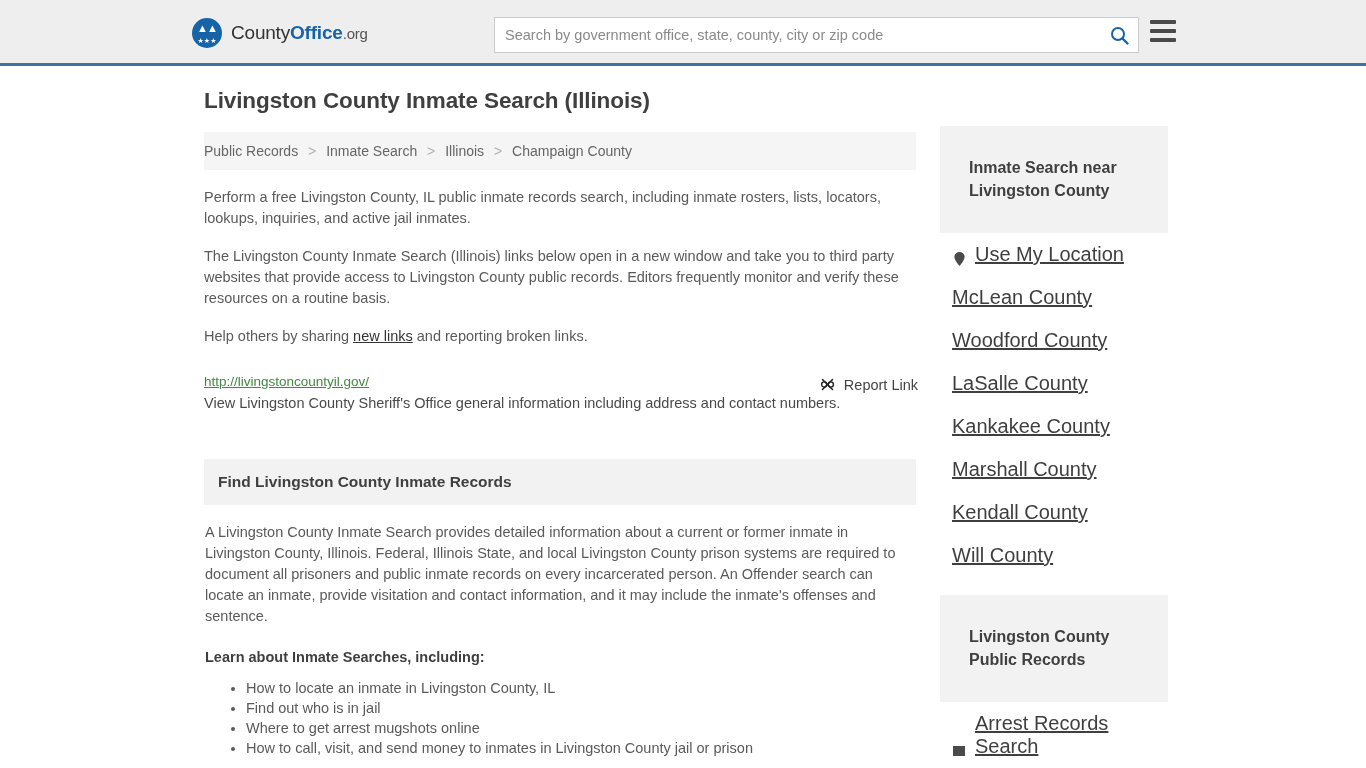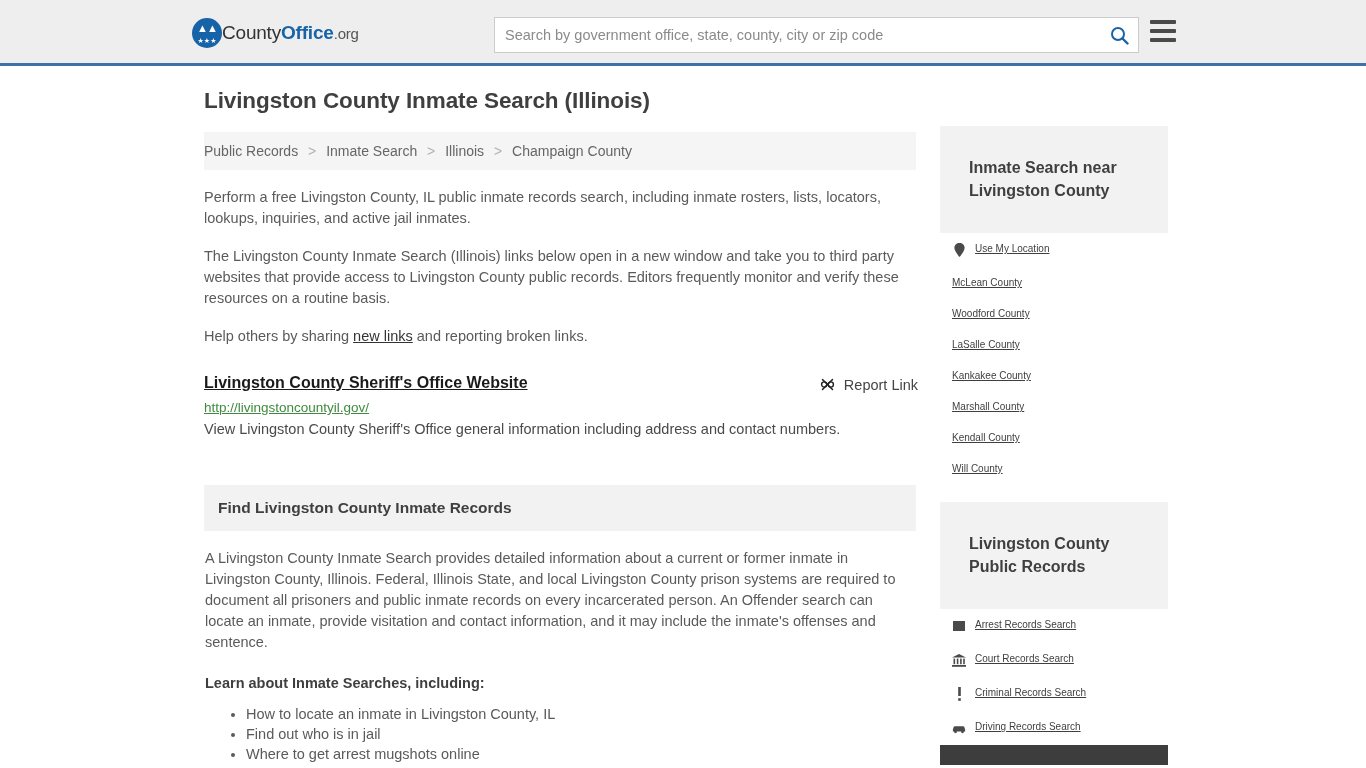--- a/index.html
+++ b/index.html
@@ -47,20 +47,21 @@
   .logo-circle .stars {
     position: absolute;
     left: 0; right: 0; bottom: 4px;
     text-align: center;
     color: #ffffff;
     font-size: 7px;
     line-height: 7px;
     letter-spacing: 0px;
   }
   .brand-text {
+    margin-left: 9px;
     font-size: 19px;
     color: #333333;
     letter-spacing: -0.2px;
     white-space: nowrap;
   }
   .brand-text .b-office { color: #1763a8; font-weight: bold; }
   .brand-text .b-county { color: #333333; }
   .brand-text .b-org { color: #555555; font-size: 15px; }
 
   .search-wrap {
@@ -233,24 +234,24 @@
   .panel-head h3 {
     margin: 15px;
     font-size: 16px;
     font-weight: bold;
     color: #3f3f3f;
     line-height: 23px;
   }
   .panel-list { margin: 0; padding: 0; list-style: none; }
   .panel-list li {
     display: flex;
-    align-items: flex-start;
+    align-items: flex-end;
     gap: 9px;
     padding: 10px 0 10px 12px;
-    font-size: 10px;
+    font-size: 20px;
   }
   .panel-list li a {
     color: #3f3f3f;
     text-decoration: underline;
     cursor: pointer;
   }
   .panel-list li.active {
     background: #3d3d3d;
     padding-left: 12px;
   }
@@ -310,21 +311,20 @@
       <span class="crumb">Illinois</span>
       <span class="sep">&gt;</span>
       <span class="crumb">Champaign County</span>
     </div>
 
     <p class="body-text">Perform a free Livingston County, IL public inmate records search, including inmate rosters, lists, locators, lookups, inquiries, and active jail inmates.</p>
     <p class="body-text">The Livingston County Inmate Search (Illinois) links below open in a new window and take you to third party websites that provide access to Livingston County public records. Editors frequently monitor and verify these resources on a routine basis.</p>
     <p class="body-text"><span>Help others by sharing </span><a href="#">new links</a><span> and reporting broken links.</span></p>
 
     <div class="link-block">
-      <a class="link-title" href="#">Livingston County Sheriff's Office Website</a>
       <div class="report-link">
         <svg width="17" height="17" viewBox="0 0 17 17">
           <path d="M3.5 3.5 L13.5 13.5" stroke="#222" stroke-width="1.5" fill="none" stroke-linecap="round"></path>
           <path d="M13.5 3.5 L3.5 13.5" stroke="#222" stroke-width="1.5" fill="none" stroke-linecap="round"></path>
           <circle cx="5.2" cy="8.5" r="2.6" fill="none" stroke="#222" stroke-width="1.4"></circle>
           <circle cx="11.8" cy="8.5" r="2.6" fill="none" stroke="#222" stroke-width="1.4"></circle>
         </svg>
         <span>Report Link</span>
       </div>
       <a class="link-url" href="#">http://livingstoncountyil.gov/</a>

